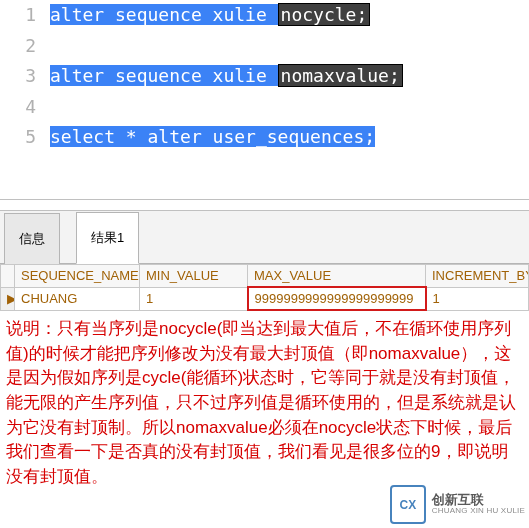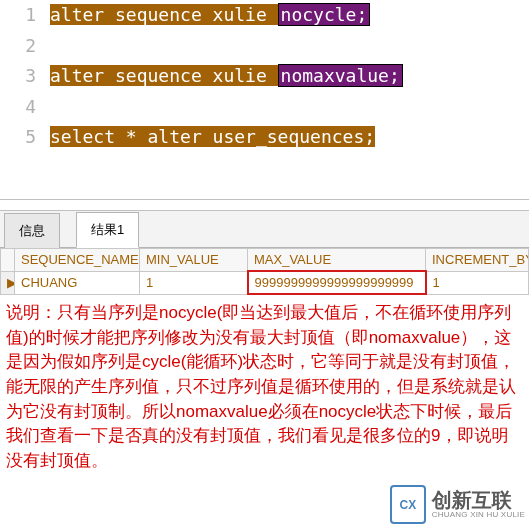--- a/index.html
+++ b/index.html
@@ -31,44 +31,44 @@
     color: #b0b0b0;
     user-select: none;
     background: #fff;
   }
   .code {
     flex: 1;
     white-space: pre;
     padding-left: 4px;
   }
   .sel {
-    background: #a16207;
+    background: #3b82f6;
     color: #ffffff;
   }
   .kw {
     color: #ffffff;
-    background: #701a75; 
+    background: #404040; 
     border: 1px solid #000;
     padding: 0 2px;
   }
 
   
   
 
   
   .tabstrip {
     display: flex;
     align-items: flex-end;
     border-bottom: 1px solid #b5b5b5;
     margin-top: 10px;
     background: #f3f3f3;
     border-top: 1px solid #c0c0c0;
   }
   .tab {
-    padding: 8px 14px;
+    padding: 16px 14px;
     font-size: 13px;
     border: 1px solid #b5b5b5;
     border-bottom: none;
     background: #e8e8e8;
     margin-left: 4px;
     cursor: pointer;
     position: relative;
     top: 1px;
   }
   .tab.active {
@@ -135,21 +135,21 @@
     pointer-events: none;
   }
   .watermark .logo {
     width: 36px; height: 39px;
     border: 2px solid #0a5aa8;
     border-radius: 4px;
     display:flex; align-items:center; justify-content:center;
     color:#0a5aa8; font-weight:bold; font-size:12px;
     background:#fff;
   }
-  .watermark .brand-cn { font-size: 20px; color:#222; font-weight:bold; line-height:1; }
+  .watermark .brand-cn { font-size: 13px; color:#222; font-weight:bold; line-height:1; }
   .watermark .brand-en { font-size: 8px; color:#666; letter-spacing:0.2px; line-height:1.2; }
 </style>
 </head>
 <body>
 
 <div class="editor">
 
   <div class="line">
     <div class="gutter">1</div>
     <div class="code"><span class="sel">alter sequence xulie </span><span class="sel kw">nocycle;</span></div>

